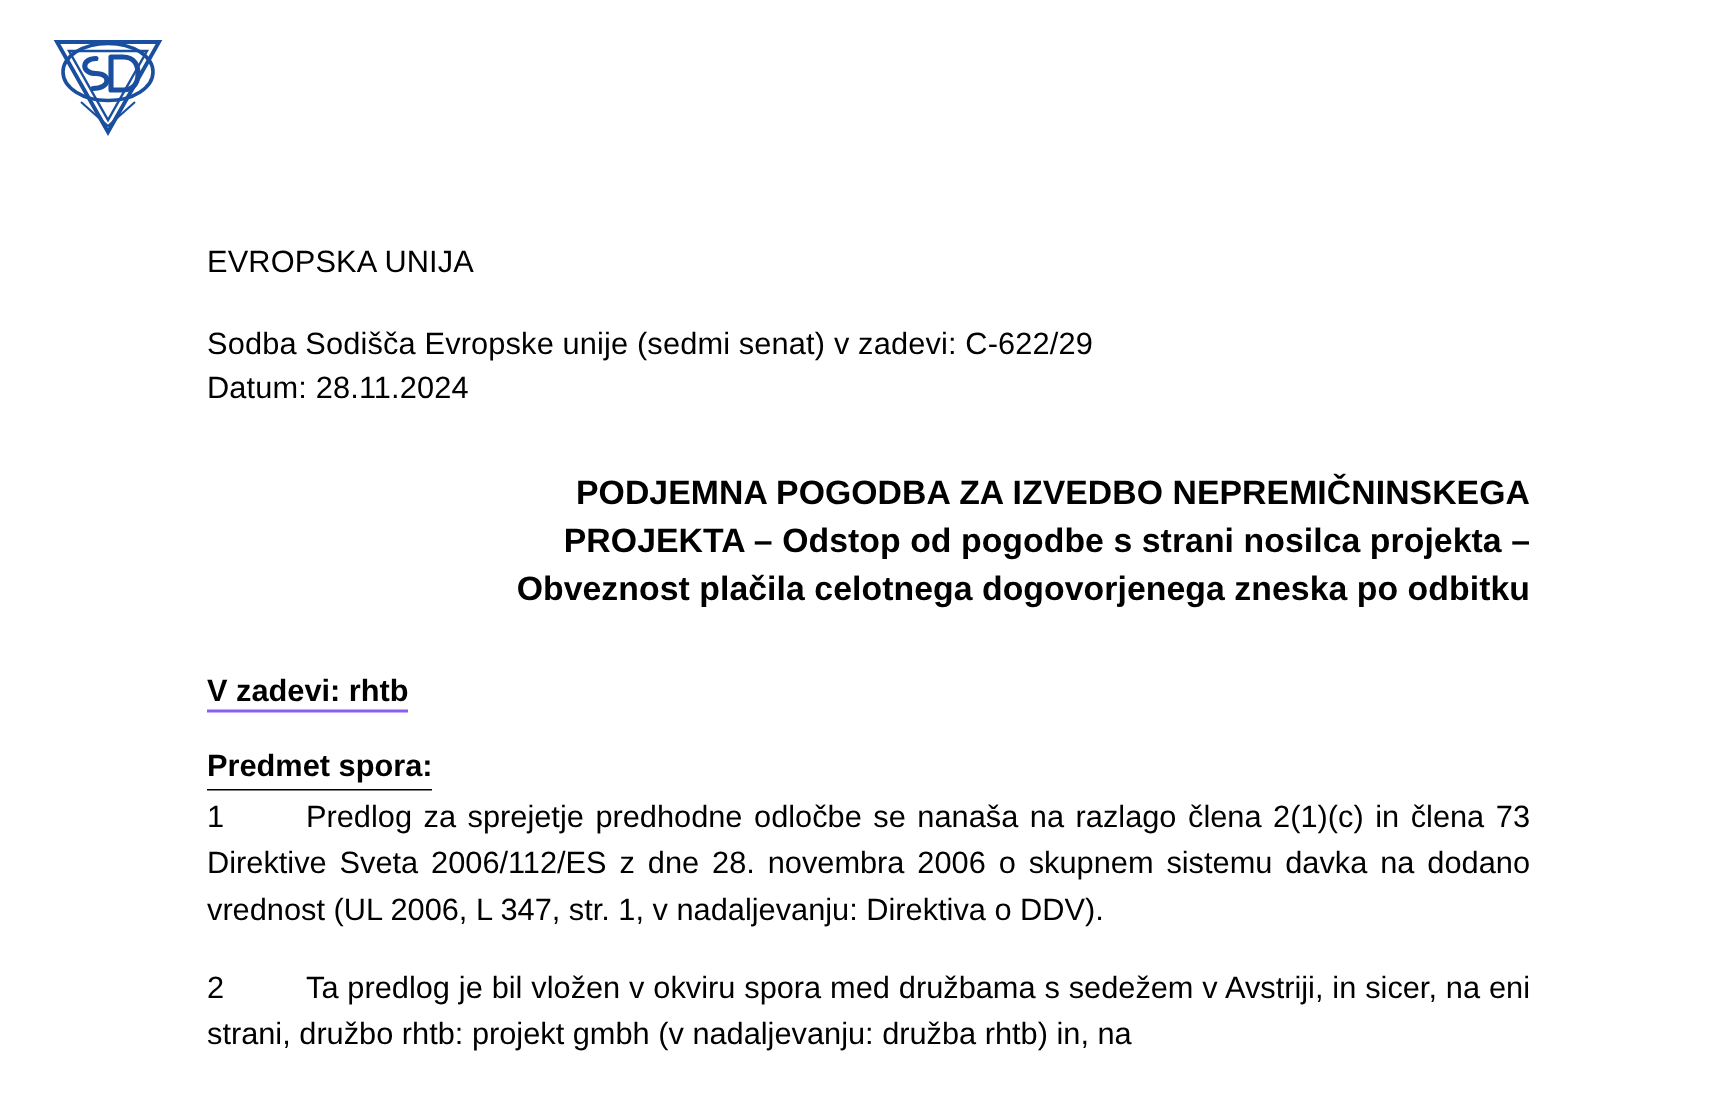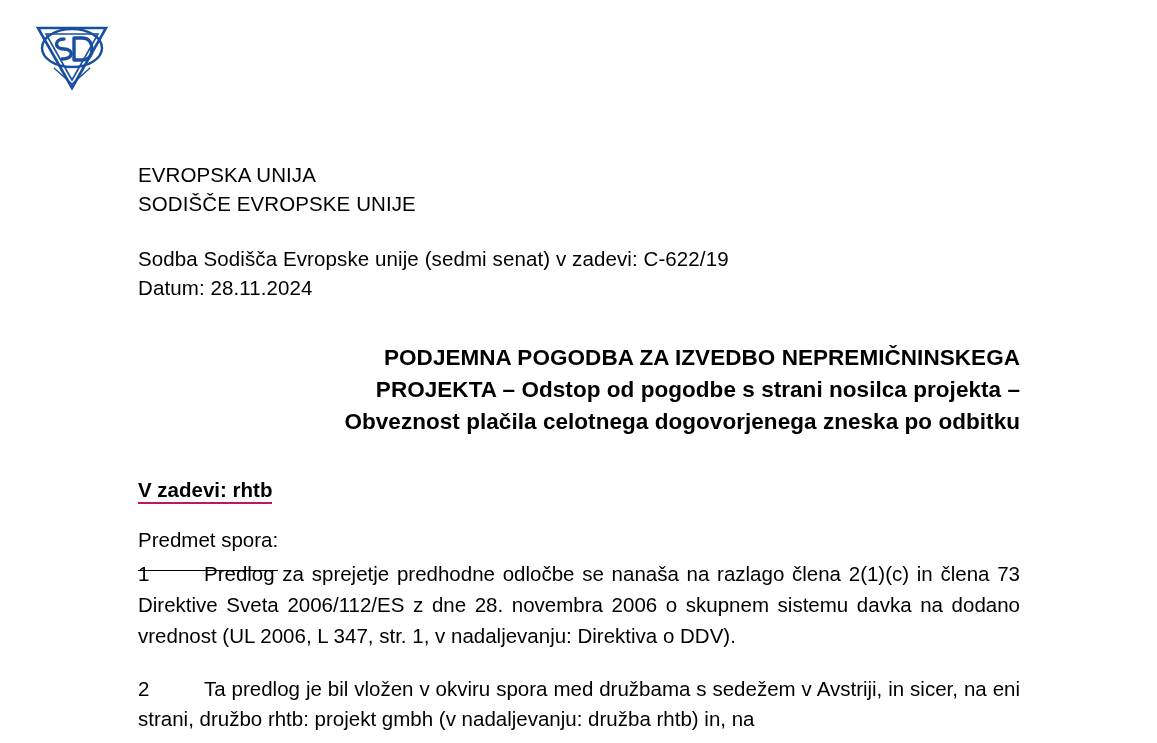--- a/index.html
+++ b/index.html
@@ -54,30 +54,31 @@
     font-size: 22.5px;
     line-height: 1.42;
     letter-spacing: 0.05px;
   }
   .case-line {
     margin-top: 40px;
     font-weight: bold;
     font-size: 20.5px;
   }
   .case-line span {
-    border-bottom: 2px solid #be185d;
+    border-bottom: 2px solid #8b5cf6;
     padding-bottom: 1px;
   }
   .subject-line {
     margin-top: 26px;
     font-size: 20.5px;
   }
   .subject-line span {
     border-bottom: 1.5px solid #000;
-    padding-bottom: 19px;
+    padding-bottom: 4px;
+    font-weight: bold;
   }
   .para {
     margin-top: 7px;
     font-size: 20.5px;
     line-height: 1.5;
     text-align: justify;
     text-justify: inter-word;
   }
   .para .num {
     display: inline-block;
@@ -100,25 +101,24 @@
       <path d="M36 17 C26 17 26 27 36 27 C46 27 46 37 34 37" fill="none" stroke="#1a4fa0" stroke-width="3.4" stroke-linecap="round"></path>
       <path d="M46 16 L46 38 L54 38 C62 38 64 32 64 27 C64 22 62 16 54 16 Z" fill="none" stroke="#1a4fa0" stroke-width="3.4" stroke-linejoin="round"></path>
       <path d="M26 46 L44 62 L62 46" fill="none" stroke="#1a4fa0" stroke-width="1.4"></path>
     </svg>
   </div>
 
   <div class="doc-body">
 
     <div class="header-block">
       <div>EVROPSKA UNIJA</div>
-      <div>SODIŠČE EVROPSKE UNIJE</div>
     </div>
 
     <div class="meta-block">
-      <div>Sodba Sodišča Evropske unije (sedmi senat) v zadevi: C-622/19</div>
+      <div>Sodba Sodišča Evropske unije (sedmi senat) v zadevi: C-622/29</div>
       <div>Datum: 28.11.2024</div>
     </div>
 
     <div class="title-block">
       <div>PODJEMNA POGODBA ZA IZVEDBO NEPREMIČNINSKEGA</div>
       <div>PROJEKTA – Odstop od pogodbe s strani nosilca projekta –</div>
       <div>Obveznost plačila celotnega dogovorjenega zneska po odbitku</div>
     </div>
 
     <div class="case-line">

